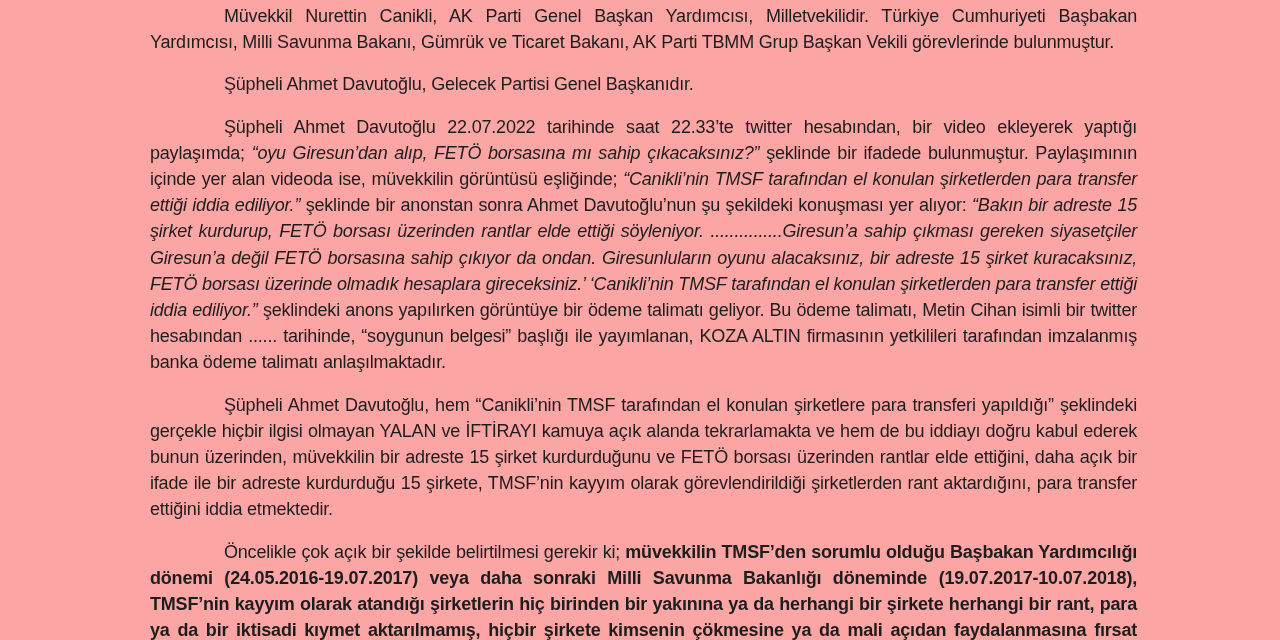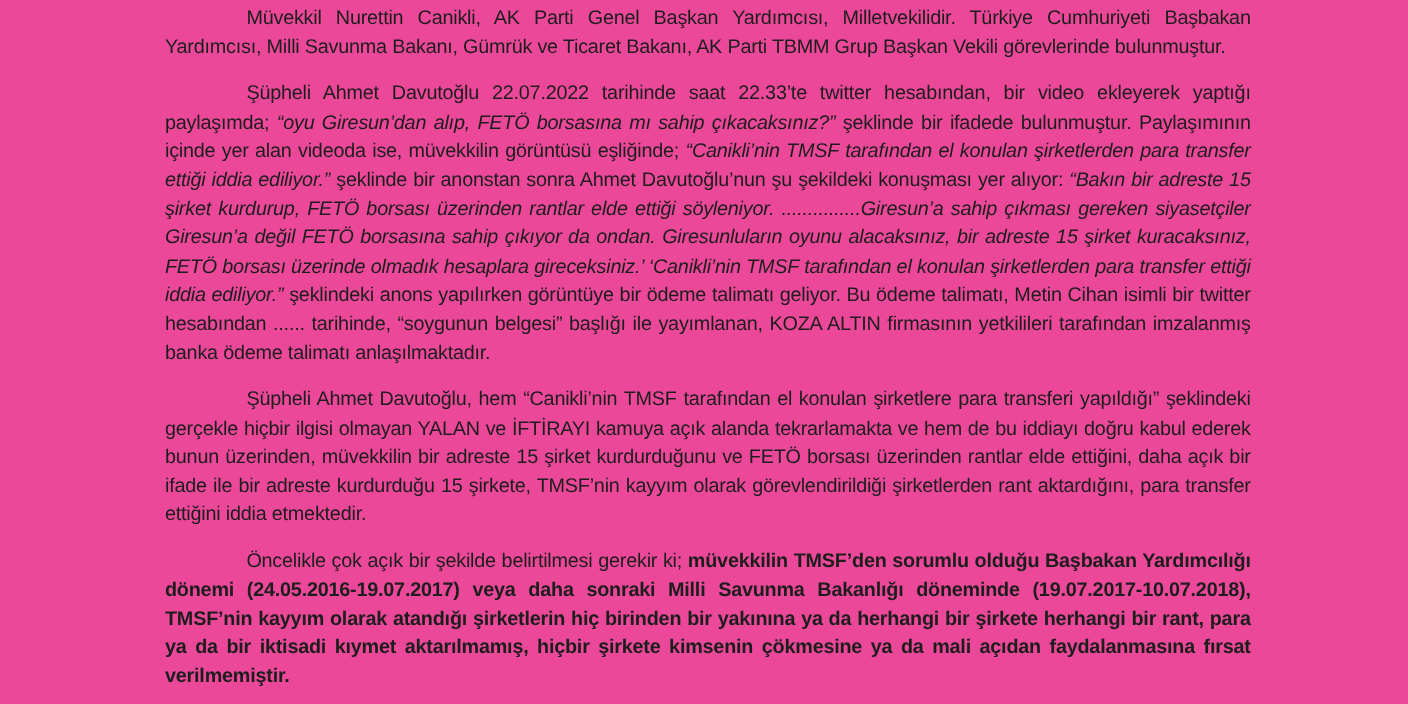--- a/index.html
+++ b/index.html
@@ -38,20 +38,21 @@
     font-style: normal;
   }
   .run-bold-italic {
     font-weight: 400;
     font-style: italic;
   }
 </style>
 </head>
 <body style="background: rgb(255, 255, 255);">
 
-<div class="page" style="background: #ec4899; color: rgb(29, 29, 29);">
+<div class="page" style="background: #fca5a5; color: rgb(29, 29, 29);">
   <div class="doc-body" id="doc-body">
       <p><span class="run-regular">Müvekkil Nurettin Canikli, AK Parti Genel Başkan Yardımcısı, Milletvekilidir. Türkiye Cumhuriyeti Başbakan Yardımcısı, Milli Savunma Bakanı, Gümrük ve Ticaret Bakanı, AK Parti TBMM Grup Başkan Vekili görevlerinde bulunmuştur.</span></p>
+      <p><span class="run-regular">Şüpheli Ahmet Davutoğlu, Gelecek Partisi Genel Başkanıdır.</span></p>
       <p><span class="run-regular">Şüpheli Ahmet Davutoğlu 22.07.2022 tarihinde saat 22.33’te twitter hesabından, bir video ekleyerek yaptığı paylaşımda; </span><span class="run-bold-italic">“oyu Giresun’dan alıp, FETÖ borsasına mı sahip çıkacaksınız?”</span><span class="run-regular"> şeklinde bir ifadede bulunmuştur. Paylaşımının içinde yer alan videoda ise, müvekkilin görüntüsü eşliğinde; </span><span class="run-bold-italic">“Canikli’nin TMSF tarafından el konulan şirketlerden para transfer ettiği iddia ediliyor.”</span><span class="run-regular"> şeklinde bir anonstan sonra Ahmet Davutoğlu’nun şu şekildeki konuşması yer alıyor: </span><span class="run-bold-italic">“Bakın bir adreste 15 şirket kurdurup, FETÖ borsası üzerinden rantlar elde ettiği söyleniyor. ...............Giresun’a sahip çıkması gereken siyasetçiler Giresun’a değil FETÖ borsasına sahip çıkıyor da ondan. Giresunluların oyunu alacaksınız, bir adreste 15 şirket kuracaksınız, FETÖ borsası üzerinde olmadık hesaplara gireceksiniz.’ ‘Canikli’nin TMSF tarafından el konulan şirketlerden para transfer ettiği iddia ediliyor.”</span><span class="run-regular"> şeklindeki anons yapılırken görüntüye bir ödeme talimatı geliyor. Bu ödeme talimatı, Metin Cihan isimli bir twitter hesabından ...... tarihinde, “soygunun belgesi” başlığı ile  yayımlanan, KOZA ALTIN firmasının yetkilileri tarafından imzalanmış banka ödeme talimatı anlaşılmaktadır.</span></p>
       <p><span class="run-regular">Şüpheli Ahmet Davutoğlu, hem “Canikli’nin TMSF tarafından el konulan şirketlere para transferi yapıldığı” şeklindeki gerçekle hiçbir ilgisi olmayan YALAN ve İFTİRAYI kamuya açık alanda tekrarlamakta ve hem de bu iddiayı doğru kabul ederek bunun üzerinden, müvekkilin bir adreste 15 şirket kurdurduğunu ve FETÖ borsası üzerinden rantlar elde ettiğini, daha açık bir ifade ile bir adreste kurdurduğu 15 şirkete, TMSF’nin kayyım olarak görevlendirildiği şirketlerden rant aktardığını, para transfer ettiğini iddia etmektedir.</span></p>
       <p><span class="run-regular">Öncelikle çok açık bir şekilde belirtilmesi gerekir ki; </span><span class="run-bold">müvekkilin TMSF’den sorumlu olduğu Başbakan Yardımcılığı dönemi (24.05.2016-19.07.2017) veya daha sonraki Milli Savunma Bakanlığı döneminde (19.07.2017-10.07.2018), TMSF’nin kayyım olarak atandığı şirketlerin hiç birinden bir yakınına ya da herhangi bir şirkete herhangi bir rant, para ya da bir iktisadi kıymet aktarılmamış, hiçbir şirkete kimsenin çökmesine ya da mali açıdan faydalanmasına fırsat verilmemiştir.</span></p>
     </div>
 </div>
 
 </body></html>

